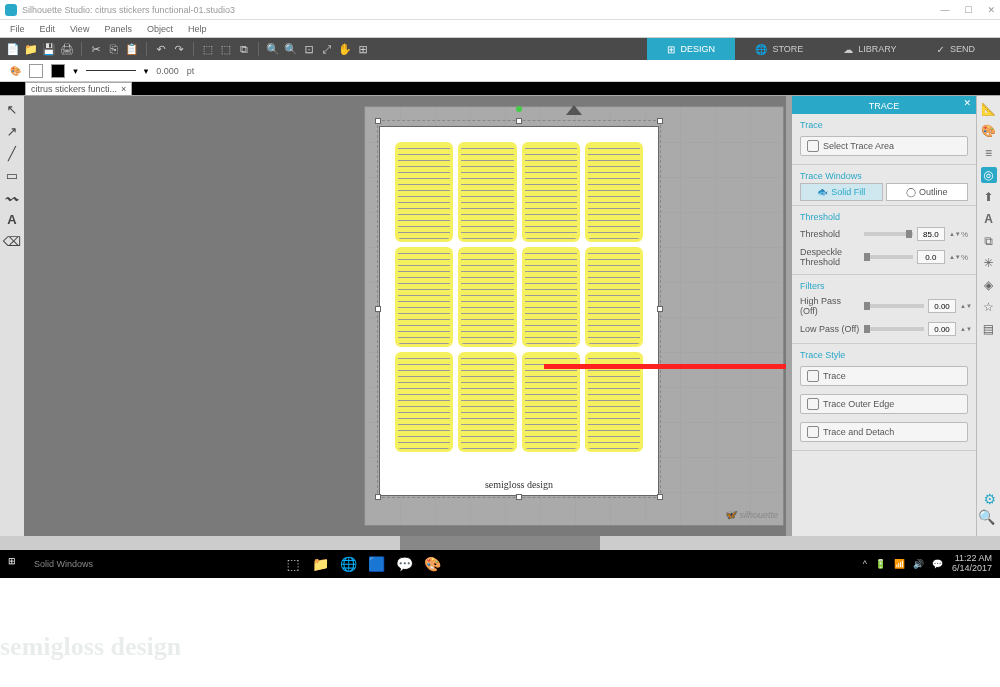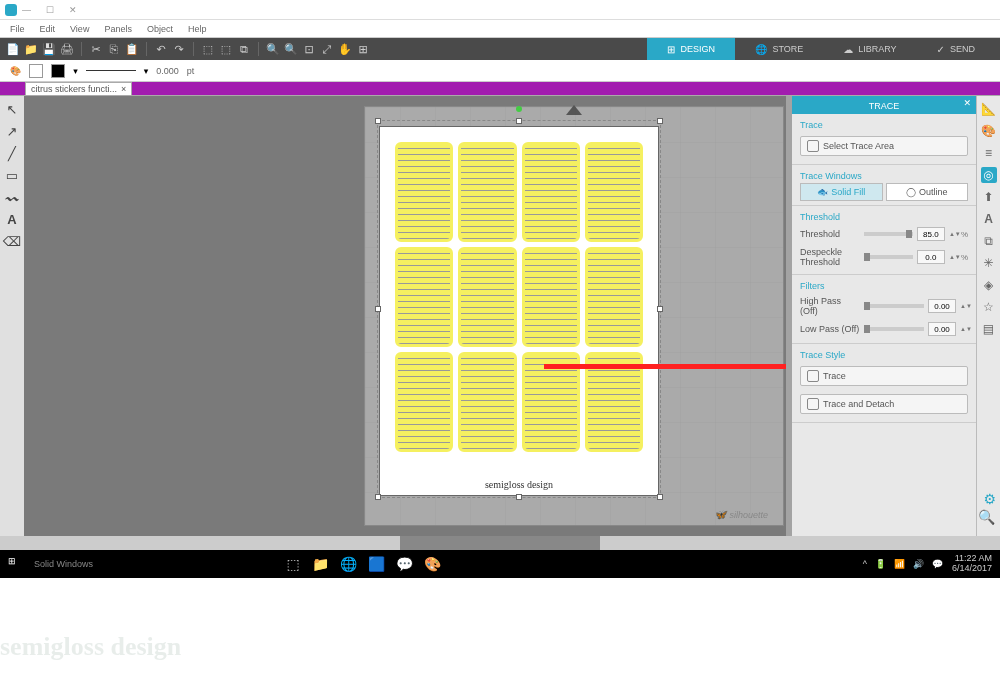--- a/index.html
+++ b/index.html
@@ -15,41 +15,41 @@
 .nav-tabs{display:flex;margin-left:auto;height:22px}
 .nav-tab{padding:0 20px;display:flex;align-items:center;color:#ccc;gap:5px}
 .nav-tab.active{background:#2aa8c7;color:#fff}
 .nav-tab .icon{font-size:10px}
 .properties-bar{height:22px;background:#fff;border-bottom:1px solid #ccc;display:flex;align-items:center;padding:0 10px;gap:8px}
 .color-swatch{width:14px;height:14px;border:1px solid #999}
 .color-swatch.white{background:#fff}
 .color-swatch.black{background:#000}
 .line-sample{width:50px;height:1px;background:#333}
 .prop-val{color:#666;font-size:9px}
-.doc-tab{height:14px;background:#a21caf;display:flex;border-bottom:1px solid #aaa}
+.doc-tab{height:14px;background:#000000;display:flex;border-bottom:1px solid #aaa}
 .doc-tab .tab{background:#fff;border:1px solid #aaa;border-bottom:none;padding:0 5px;font-size:9px;color:#555;display:flex;align-items:center;margin-left:25px}
 .main-area{display:flex;height:440px;position:relative}
 .tools-left{width:24px;background:#e0e0e0;display:flex;flex-direction:column;align-items:center;gap:6px;padding-top:5px}
 .tools-left .tool{width:16px;height:16px;display:flex;align-items:center;justify-content:center;color:#444;font-size:13px}
 .canvas-area{flex:1;background:#7a7a7a;position:relative;overflow:hidden}
 .mat{position:absolute;left:340px;top:10px;width:420px;height:420px;background:#aaa;border:1px solid #888}
 .grid{width:100%;height:100%;opacity:0.15}
 .design-page{position:absolute;left:355px;top:30px;width:280px;height:370px;background:#fff;border:1px solid #666}
 .selection-handles{position:absolute;left:353px;top:24px;width:284px;height:378px;border:1px dashed #888;pointer-events:none}
 .handle{position:absolute;width:6px;height:6px;background:#fff;border:1px solid #666}
 .handle.tl{left:-3px;top:-3px}.handle.tr{right:-3px;top:-3px}.handle.bl{left:-3px;bottom:-3px}.handle.br{right:-3px;bottom:-3px}
 .handle.tm{left:50%;top:-3px;margin-left:-3px}.handle.bm{left:50%;bottom:-3px;margin-left:-3px}
 .handle.ml{left:-3px;top:50%;margin-top:-3px}.handle.mr{right:-3px;top:50%;margin-top:-3px}
 .rot{position:absolute;left:50%;top:-15px;width:6px;height:6px;background:#4c4;border-radius:50%;margin-left:-3px}
 .sticker-grid{display:grid;grid-template-columns:repeat(4,1fr);grid-template-rows:repeat(3,1fr);gap:5px;padding:15px;height:340px}
 .sticker{background:#f5f060;border:3px solid #f5f060;border-radius:6px;position:relative;overflow:hidden}
 .sticker::before{content:"";position:absolute;inset:0;background:repeating-linear-gradient(0deg,#999 0,#999 1px,transparent 1px,transparent 6px)}
 .watermark{position:absolute;bottom:5px;left:0;right:0;text-align:center;font-family:cursive;font-size:10px;color:#333}
 .mat-arrow{position:absolute;left:50%;top:-2px;margin-left:-8px;width:16px;height:10px;background:#555;clip-path:polygon(50% 0,100% 100%,0 100%)}
-.mat-logo{position:absolute;bottom:5px;right:15px;color:#888;font-size:10px;font-style:italic}
+.mat-logo{position:absolute;bottom:5px;right:5px;color:#888;font-size:10px;font-style:italic}
 .trace-panel{width:190px;background:#e8e8e8;border-left:6px solid #a3a3a3;display:flex;flex-direction:column}
 .panel-header{background:#2aa8c7;color:#fff;padding:3px 8px;font-size:11px;font-weight:500;text-align:center;position:relative}
 .panel-header .close{position:absolute;right:5px;top:2px;font-size:9px}
 .panel-section{padding:4px 8px;border-bottom:1px solid #ccc}
 .section-label{color:#2aa8c7;font-size:9px;padding:2px 0}
 .panel-row{display:flex;align-items:center;padding:4px 0;gap:5px}
 .panel-btn{background:#f5f5f5;border:1px solid #bbb;border-radius:2px;padding:3px 6px;display:flex;align-items:center;gap:4px;flex:1;font-size:9px;color:#555}
 .panel-btn .btn-icon{width:12px;height:12px;border:1px solid #888;border-radius:2px}
 .toggle-btns{display:flex;gap:3px}
 .toggle-btn{flex:1;background:#fff;border:1px solid #bbb;padding:3px 5px;font-size:9px;color:#555;display:flex;align-items:center;gap:3px;justify-content:center}
@@ -77,20 +77,21 @@
 .clock{text-align:right;line-height:1.1}
 .bottom-wm{position:absolute;left:0;bottom:25px;opacity:0.15;font-family:cursive;font-size:26px;color:#6b8a7a;font-weight:bold}
 .settings-gear{position:absolute;right:4px;bottom:180px;color:#2aa8c7;font-size:14px}
 .zoom-ctrl{position:absolute;right:4px;bottom:162px;color:#666;font-size:14px}
 </style>
 </head>
 <body>
 
 <div class="titlebar">
   <div class="logo"></div>
+  <div class="title">Silhouette Studio: citrus stickers functional-01.studio3</div>
   <div class="winbtns">
     <span>—</span>
     <span>☐</span>
     <span>✕</span>
   </div>
 </div>
 
 <div class="menubar">
   <span>File</span>
   <span>Edit</span>
@@ -287,20 +288,26 @@
       <div class="section-label">Trace Style</div>
       <div class="panel-row">
           <div class="panel-btn">
             <span class="btn-icon"></span>
             <span>Trace</span>
           </div>
         </div>
       <div class="panel-row">
           <div class="panel-btn">
             <span class="btn-icon"></span>
+            <span>Trace Outer Edge</span>
+          </div>
+        </div>
+      <div class="panel-row">
+          <div class="panel-btn">
+            <span class="btn-icon"></span>
             <span>Trace and Detach</span>
           </div>
         </div>
     </div>
   </div>
 
   <div class="tools-right">
     <div class="rtool">📐</div>
     <div class="rtool">🎨</div>
     <div class="rtool">≡</div>

